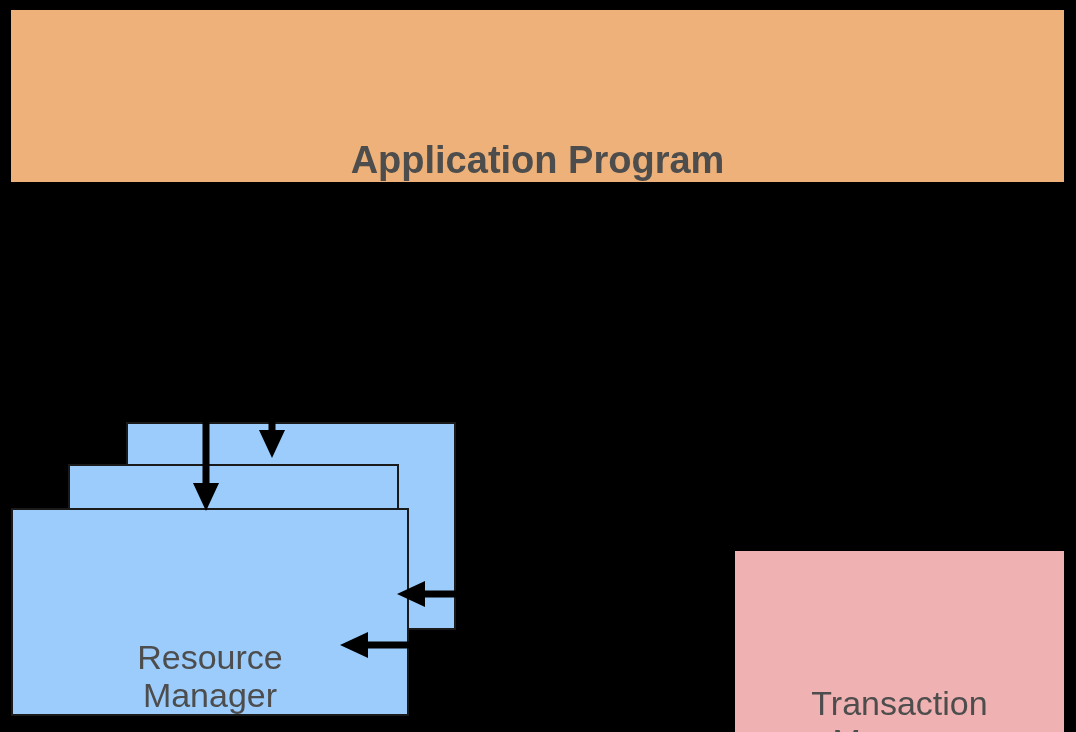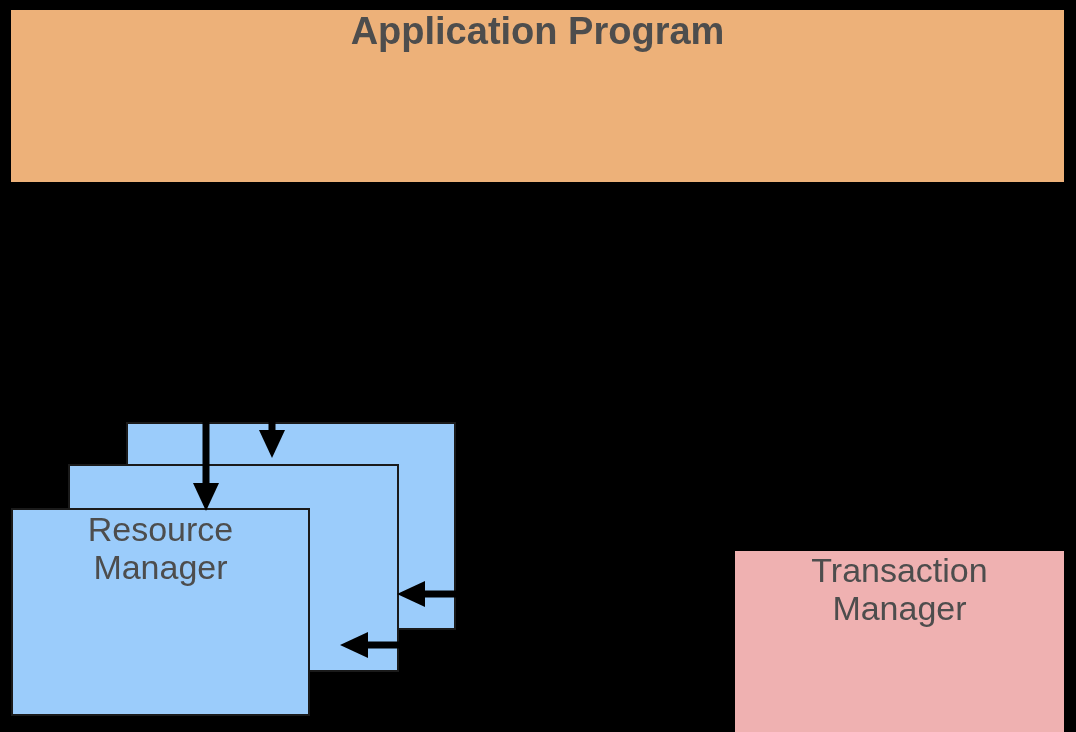--- a/index.html
+++ b/index.html
@@ -12,21 +12,21 @@
     width: 1076px;
     height: 732px;
     background: #000000;
     overflow: hidden;
     font-family: "Liberation Sans", sans-serif;
   }
   .box {
     position: absolute;
     box-sizing: border-box;
     display: flex;
-    align-items: flex-start;
+    align-items: flex-end;
     justify-content: center;
     text-align: center;
     color: #4d4d4d;
     line-height: 1.12;
   }
   .box-label {
     display: block;
     white-space: pre-line;
   }
 
@@ -56,21 +56,21 @@
     top: 464px;
     width: 331px;
     height: 208px;
     background: #9BCCFB;
     border: 2px solid #1a1a1a;
     z-index: 3;
   }
   #rm-front {
     left: 11px;
     top: 508px;
-    width: 299px;
+    width: 398px;
     height: 208px;
     background: #9BCCFB;
     border: 2px solid #1a1a1a;
     z-index: 4;
     font-size: 34px;
     font-weight: normal;
   }
 
   
   #txn-manager {

